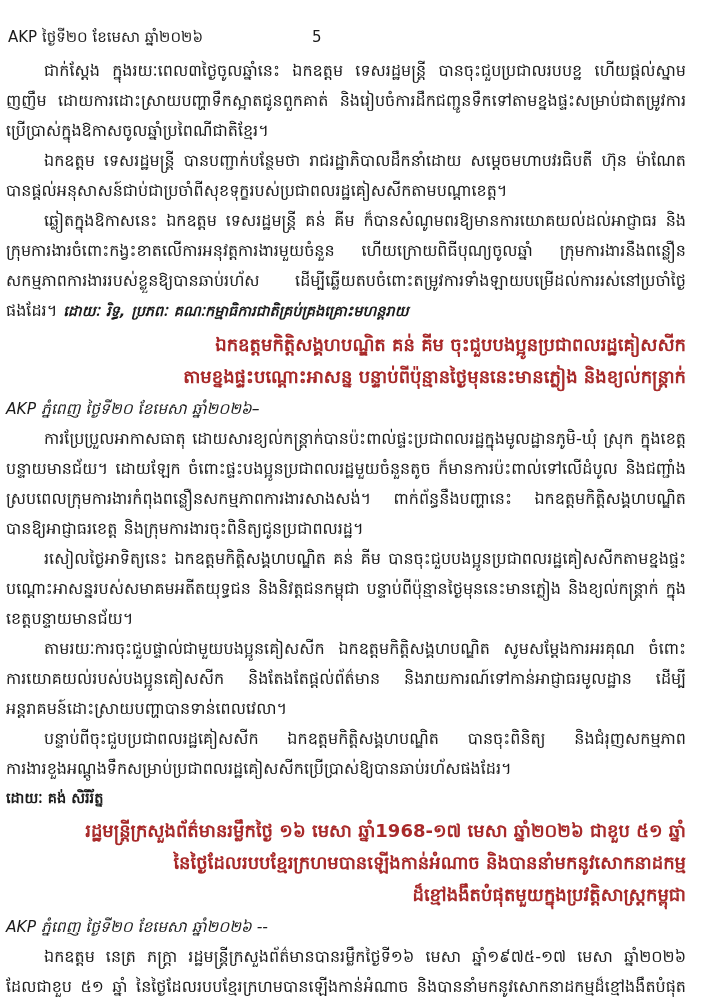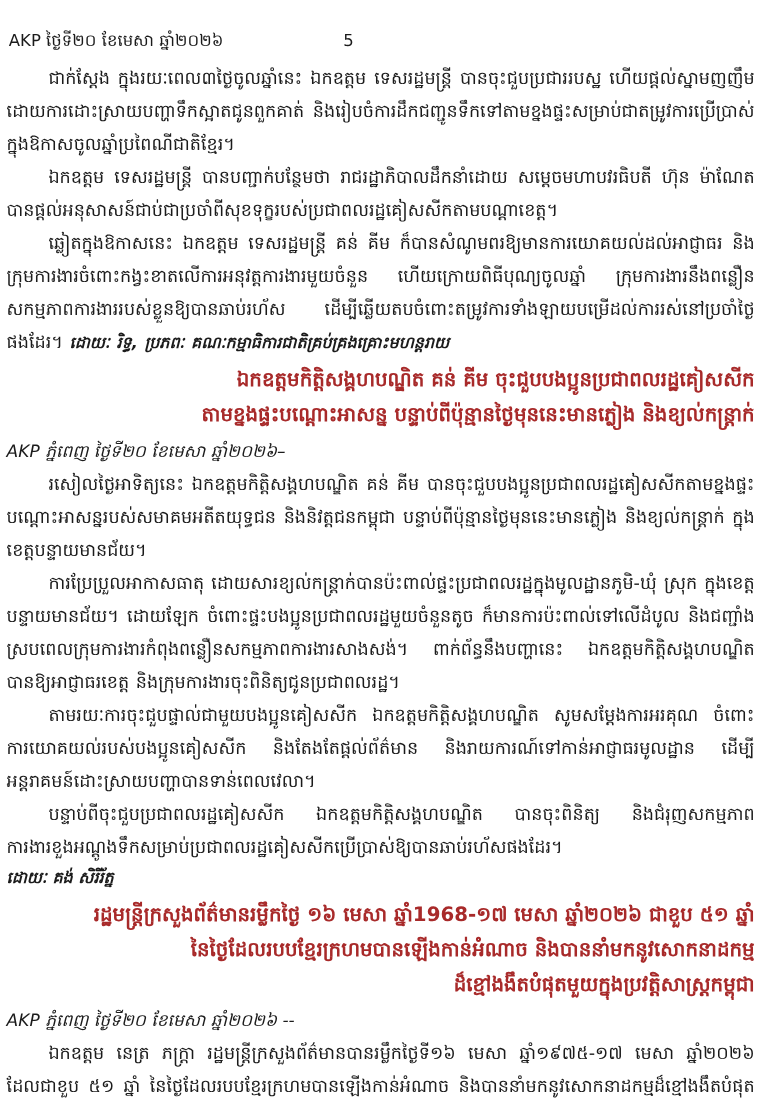--- a/index.html
+++ b/index.html
@@ -52,45 +52,44 @@
   .dateline {
     margin: 0;
     font-style: italic;
     font-size: 15.5px;
     line-height: 29px;
     text-align: left;
     text-indent: 0;
   }
   .byline {
     margin: 0;
-    font-style: italic;
     font-weight: bold;
     font-size: 14.5px;
     line-height: 28px;
     text-indent: 0;
   }
 </style>
 </head>
 <body>
 
 <div class="page">
 
   <div class="page-header">
     <span>AKP ថ្ងៃទី២០ ខែមេសា ឆ្នាំ២០២៦</span>
     <span class="page-num">5</span>
   </div>
 
-  <p class="body-par">ជាក់ស្តែង ក្នុងរយៈពេល៣ថ្ងៃចូលឆ្នាំនេះ ឯកឧត្តម ទេសរដ្ឋមន្ត្រី បានចុះជួបប្រជាររបស្ឋ ហើយផ្តល់ស្នាមញញឹម ដោយការដោះស្រាយបញ្ហាទឹកស្អាតជូនពួកគាត់ និងរៀបចំការដឹកជញ្ជូនទឹកទៅតាមខ្នងផ្ទះសម្រាប់ជាតម្រូវការប្រើប្រាស់ក្នុងឱកាសចូលឆ្នាំប្រពៃណីជាតិខ្មែរ។</p>
+  <p class="body-par">ជាក់ស្តែង ក្នុងរយៈពេល៣ថ្ងៃចូលឆ្នាំនេះ ឯកឧត្តម ទេសរដ្ឋមន្ត្រី បានចុះជួបប្រជាលរបបខ្ឋ ហើយផ្តល់ស្នាមញញឹម ដោយការដោះស្រាយបញ្ហាទឹកស្អាតជូនពួកគាត់ និងរៀបចំការដឹកជញ្ជូនទឹកទៅតាមខ្នងផ្ទះសម្រាប់ជាតម្រូវការប្រើប្រាស់ក្នុងឱកាសចូលឆ្នាំប្រពៃណីជាតិខ្មែរ។</p>
   <p class="body-par">ឯកឧត្តម ទេសរដ្ឋមន្ត្រី បានបញ្ជាក់បន្ថែមថា រាជរដ្ឋាភិបាលដឹកនាំដោយ សម្តេចមហាបវរធិបតី ហ៊ុន ម៉ាណែត បានផ្តល់អនុសាសន៍ជាប់ជាប្រចាំពីសុខទុក្ខរបស់ប្រជាពលរដ្ឋគៀសសីកតាមបណ្តាខេត្ត។</p>
   <p class="body-par"><span>ឆ្លៀតក្នុងឱកាសនេះ ឯកឧត្តម ទេសរដ្ឋមន្ត្រី គន់ គីម ក៏បានសំណូមពរឱ្យមានការយោគយល់ដល់អាជ្ញាធរ និងក្រុមការងារចំពោះកង្វះខាតលើការអនុវត្តការងារមួយចំនួន ហើយក្រោយពិធីបុណ្យចូលឆ្នាំ ក្រុមការងារនឹងពន្លឿនសកម្មភាពការងាររបស់ខ្លួនឱ្យបានឆាប់រហ័ស ដើម្បីឆ្លើយតបចំពោះតម្រូវការទាំងឡាយបម្រើដល់ការរស់នៅប្រចាំថ្ងៃផងដែរ។ </span><span class="credit">ដោយៈ រិទ្ធ, ប្រភពៈ គណៈកម្មាធិការជាតិគ្រប់គ្រងគ្រោះមហន្តរាយ</span></p>
 
   <h2 class="article-title"><span>ឯកឧត្តមកិត្តិសង្គហបណ្ឌិត គន់ គីម ចុះជួបបងប្អូនប្រជាពលរដ្ឋគៀសសីក</span><br><span>តាមខ្នងផ្ទះបណ្តោះអាសន្ន បន្ទាប់ពីប៉ុន្មានថ្ងៃមុននេះមានភ្លៀង និងខ្យល់កន្ត្រាក់</span></h2>
   <p class="dateline">AKP ភ្នំពេញ ថ្ងៃទី២០ ខែមេសា ឆ្នាំ២០២៦–</p>
+  <p class="body-par">ការប្រែប្រួលអាកាសធាតុ ដោយសារខ្យល់កន្ត្រាក់បានប៉ះពាល់ផ្ទះប្រជាពលរដ្ឋក្នុងមូលដ្ឋានភូមិ-ឃុំ ស្រុក ក្នុងខេត្តបន្ទាយមានជ័យ។ ដោយឡែក ចំពោះផ្ទះបងប្អូនប្រជាពលរដ្ឋមួយចំនួនតូច ក៏មានការប៉ះពាល់ទៅលើដំបូល និងជញ្ជាំងស្របពេលក្រុមការងារកំពុងពន្លឿនសកម្មភាពការងារសាងសង់។ ពាក់ព័ន្ធនឹងបញ្ហានេះ ឯកឧត្តមកិត្តិសង្គហបណ្ឌិត បានឱ្យអាជ្ញាធរខេត្ត និងក្រុមការងារចុះពិនិត្យជូនប្រជាពលរដ្ឋ។</p>
   <p class="body-par">រសៀលថ្ងៃអាទិត្យនេះ ឯកឧត្តមកិត្តិសង្គហបណ្ឌិត គន់ គីម បានចុះជួបបងប្អូនប្រជាពលរដ្ឋគៀសសីកតាមខ្នងផ្ទះបណ្តោះអាសន្នរបស់សមាគមអតីតយុទ្ធជន និងនិវត្តជនកម្ពុជា បន្ទាប់ពីប៉ុន្មានថ្ងៃមុននេះមានភ្លៀង និងខ្យល់កន្ត្រាក់ ក្នុងខេត្តបន្ទាយមានជ័យ។</p>
-  <p class="body-par">ការប្រែប្រួលអាកាសធាតុ ដោយសារខ្យល់កន្ត្រាក់បានប៉ះពាល់ផ្ទះប្រជាពលរដ្ឋក្នុងមូលដ្ឋានភូមិ-ឃុំ ស្រុក ក្នុងខេត្តបន្ទាយមានជ័យ។ ដោយឡែក ចំពោះផ្ទះបងប្អូនប្រជាពលរដ្ឋមួយចំនួនតូច ក៏មានការប៉ះពាល់ទៅលើដំបូល និងជញ្ជាំងស្របពេលក្រុមការងារកំពុងពន្លឿនសកម្មភាពការងារសាងសង់។ ពាក់ព័ន្ធនឹងបញ្ហានេះ ឯកឧត្តមកិត្តិសង្គហបណ្ឌិត បានឱ្យអាជ្ញាធរខេត្ត និងក្រុមការងារចុះពិនិត្យជូនប្រជាពលរដ្ឋ។</p>
   <p class="body-par">តាមរយៈការចុះជួបផ្ទាល់ជាមួយបងប្អូនគៀសសីក ឯកឧត្តមកិត្តិសង្គហបណ្ឌិត សូមសម្តែងការអរគុណ ចំពោះការយោគយល់របស់បងប្អូនគៀសសីក និងតែងតែផ្តល់ព័ត៌មាន និងរាយការណ៍ទៅកាន់អាជ្ញាធរមូលដ្ឋាន ដើម្បីអន្តរាគមន៍ដោះស្រាយបញ្ហាបានទាន់ពេលវេលា។</p>
   <p class="body-par">បន្ទាប់ពីចុះជួបប្រជាពលរដ្ឋគៀសសីក ឯកឧត្តមកិត្តិសង្គហបណ្ឌិត បានចុះពិនិត្យ និងជំរុញសកម្មភាពការងារខួងអណ្តូងទឹកសម្រាប់ប្រជាពលរដ្ឋគៀសសីកប្រើប្រាស់ឱ្យបានឆាប់រហ័សផងដែរ។</p>
   <p class="byline">ដោយៈ គង់ សិរីរ័ត្ន</p>
 
   <h2 class="article-title"><span>រដ្ឋមន្ត្រីក្រសួងព័ត៌មានរម្លឹកថ្ងៃ ១៦ មេសា ឆ្នាំ1968-១៧ មេសា ឆ្នាំ២០២៦ ជាខួប ៥១ ឆ្នាំ</span><br><span>នៃថ្ងៃដែលរបបខ្មែរក្រហមបានឡើងកាន់អំណាច និងបាននាំមកនូវសោកនាដកម្ម</span><br><span>ដ៏ខ្មៅងងឹតបំផុតមួយក្នុងប្រវត្តិសាស្ត្រកម្ពុជា</span></h2>
   <p class="dateline">AKP ភ្នំពេញ ថ្ងៃទី២០ ខែមេសា ឆ្នាំ២០២៦ --</p>
   <p class="body-par">ឯកឧត្តម នេត្រ ភក្ត្រា រដ្ឋមន្ត្រីក្រសួងព័ត៌មានបានរម្លឹកថ្ងៃទី១៦ មេសា ឆ្នាំ១៩៧៥-១៧ មេសា ឆ្នាំ២០២៦ ដែលជាខួប ៥១ ឆ្នាំ នៃថ្ងៃដែលរបបខ្មែរក្រហមបានឡើងកាន់អំណាច និងបាននាំមកនូវសោកនាដកម្មដ៏ខ្មៅងងឹតបំផុតមួយក្នុងប្រវត្តិសាស្ត្រកម្ពុជា និងជាថ្ងៃដ៏ឈឺចាប់របស់ប្រជាជាតិខ្មែរទាំងមូល។ ការគូសបញ្ជាក់របស់ឯកឧត្តមរដ្ឋមន្ត្រីបែបនេះ តាមរយៈបណ្តាញទំនាក់ទំនងសង្គមហ្វេសប៊ុកផ្លូវការនាថ្ងៃទី១៧ ខែមេសា ឆ្នាំ២០២៦។</p>
 
 </div>
 

